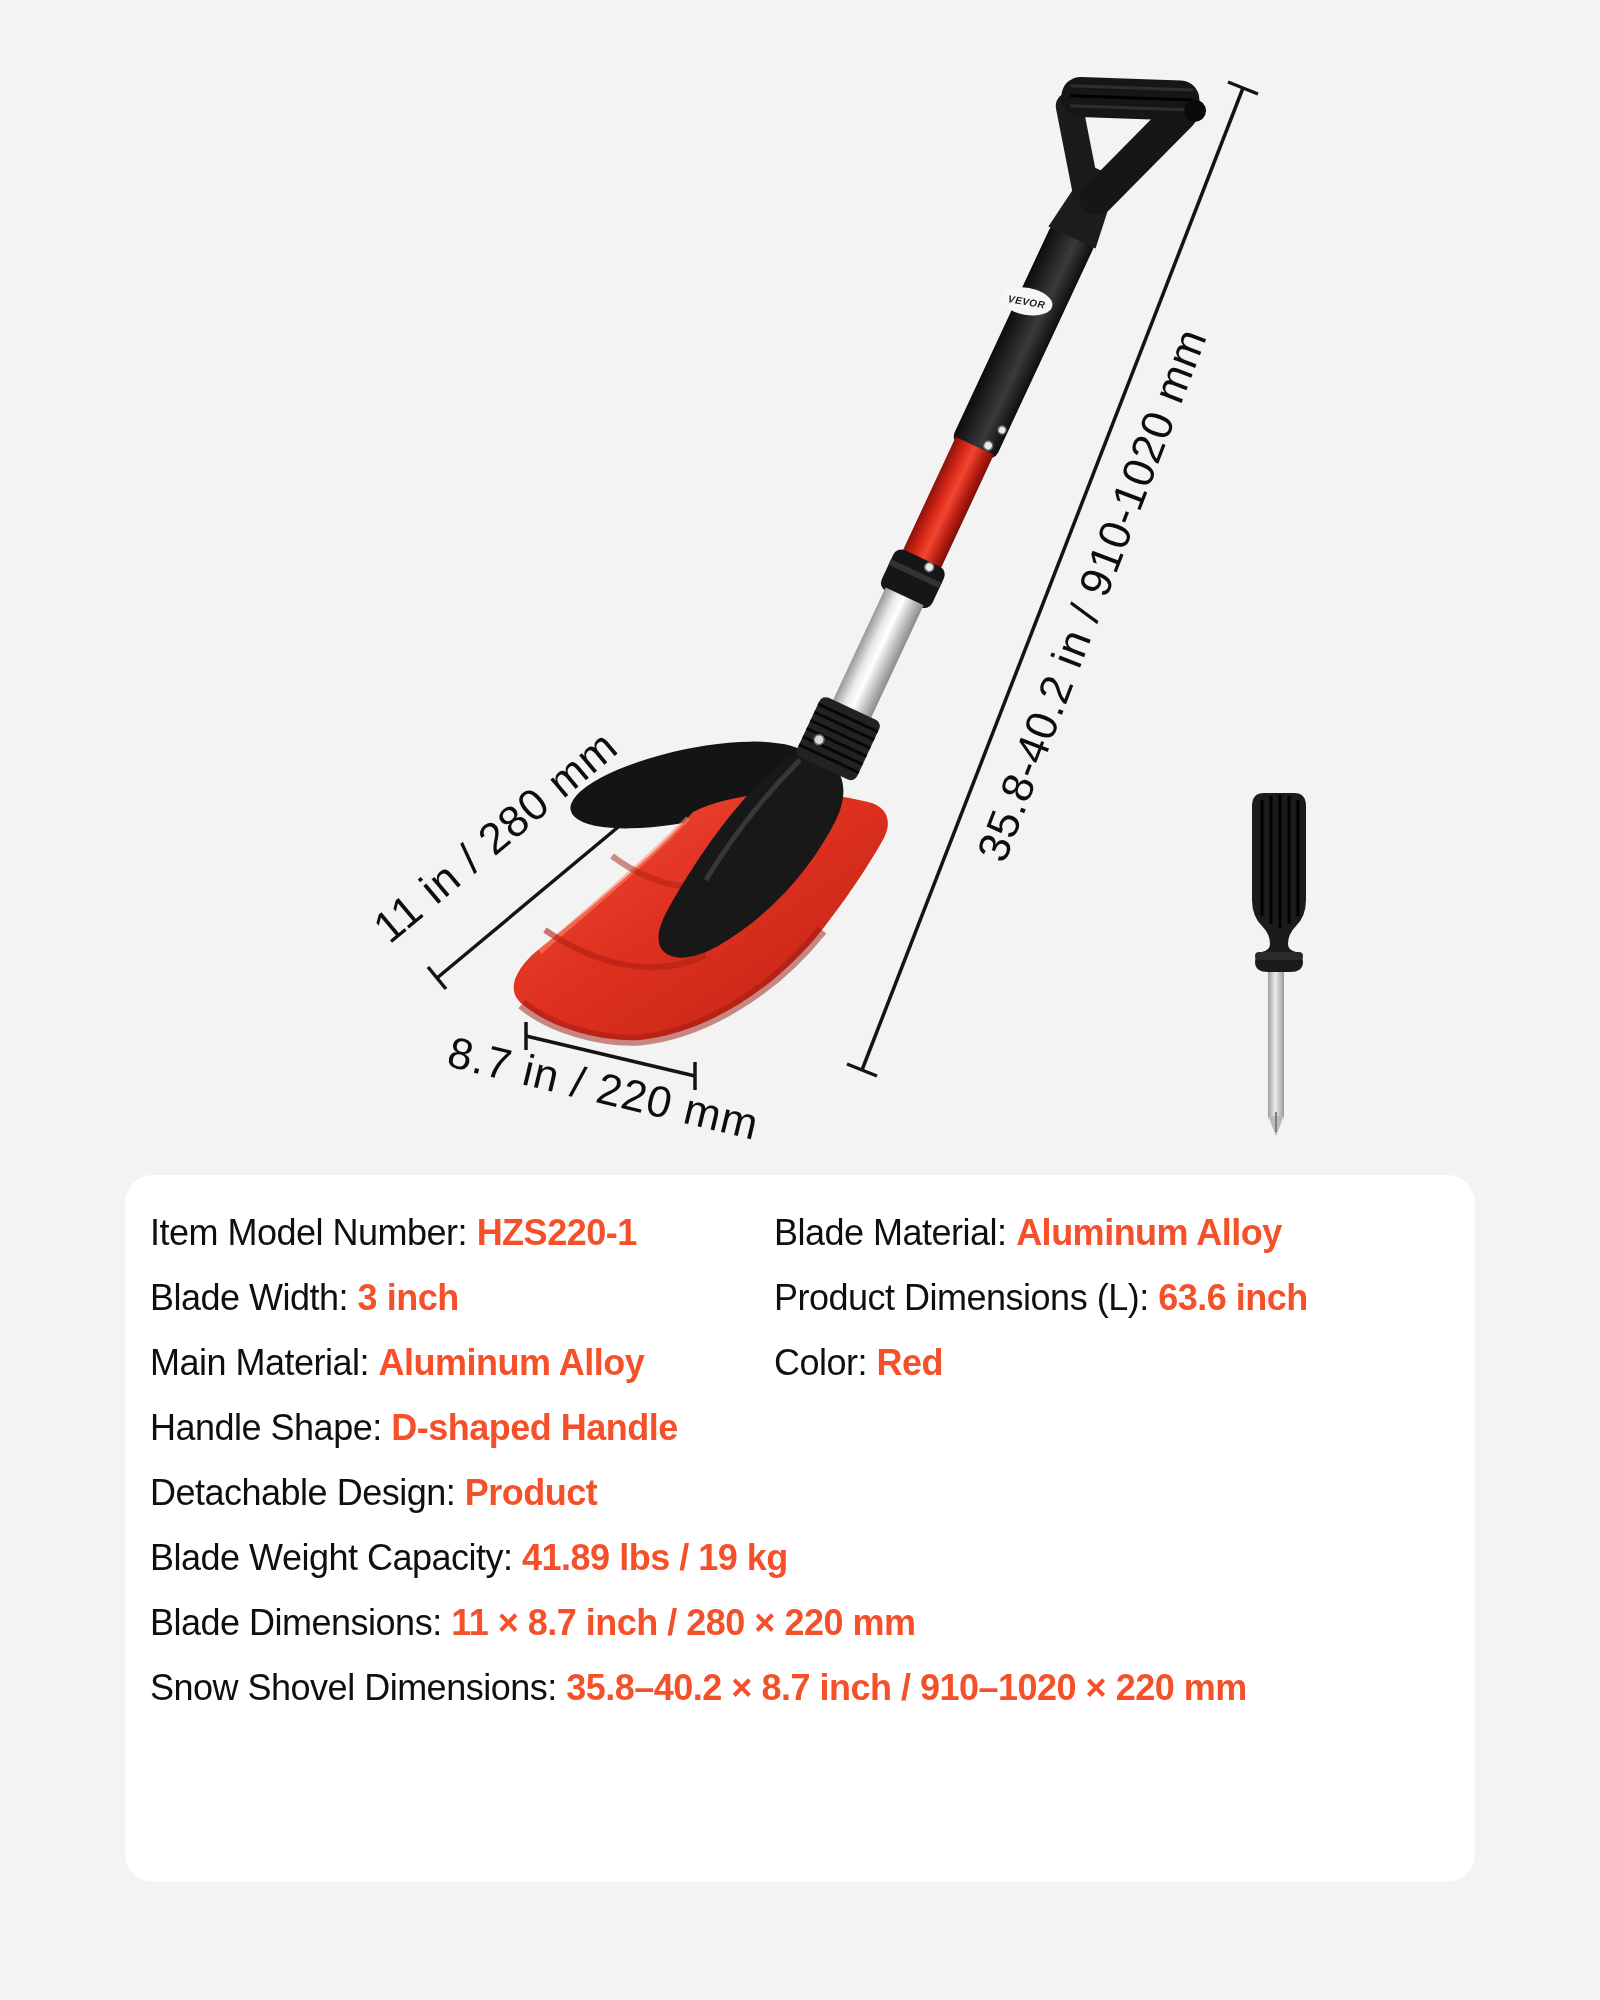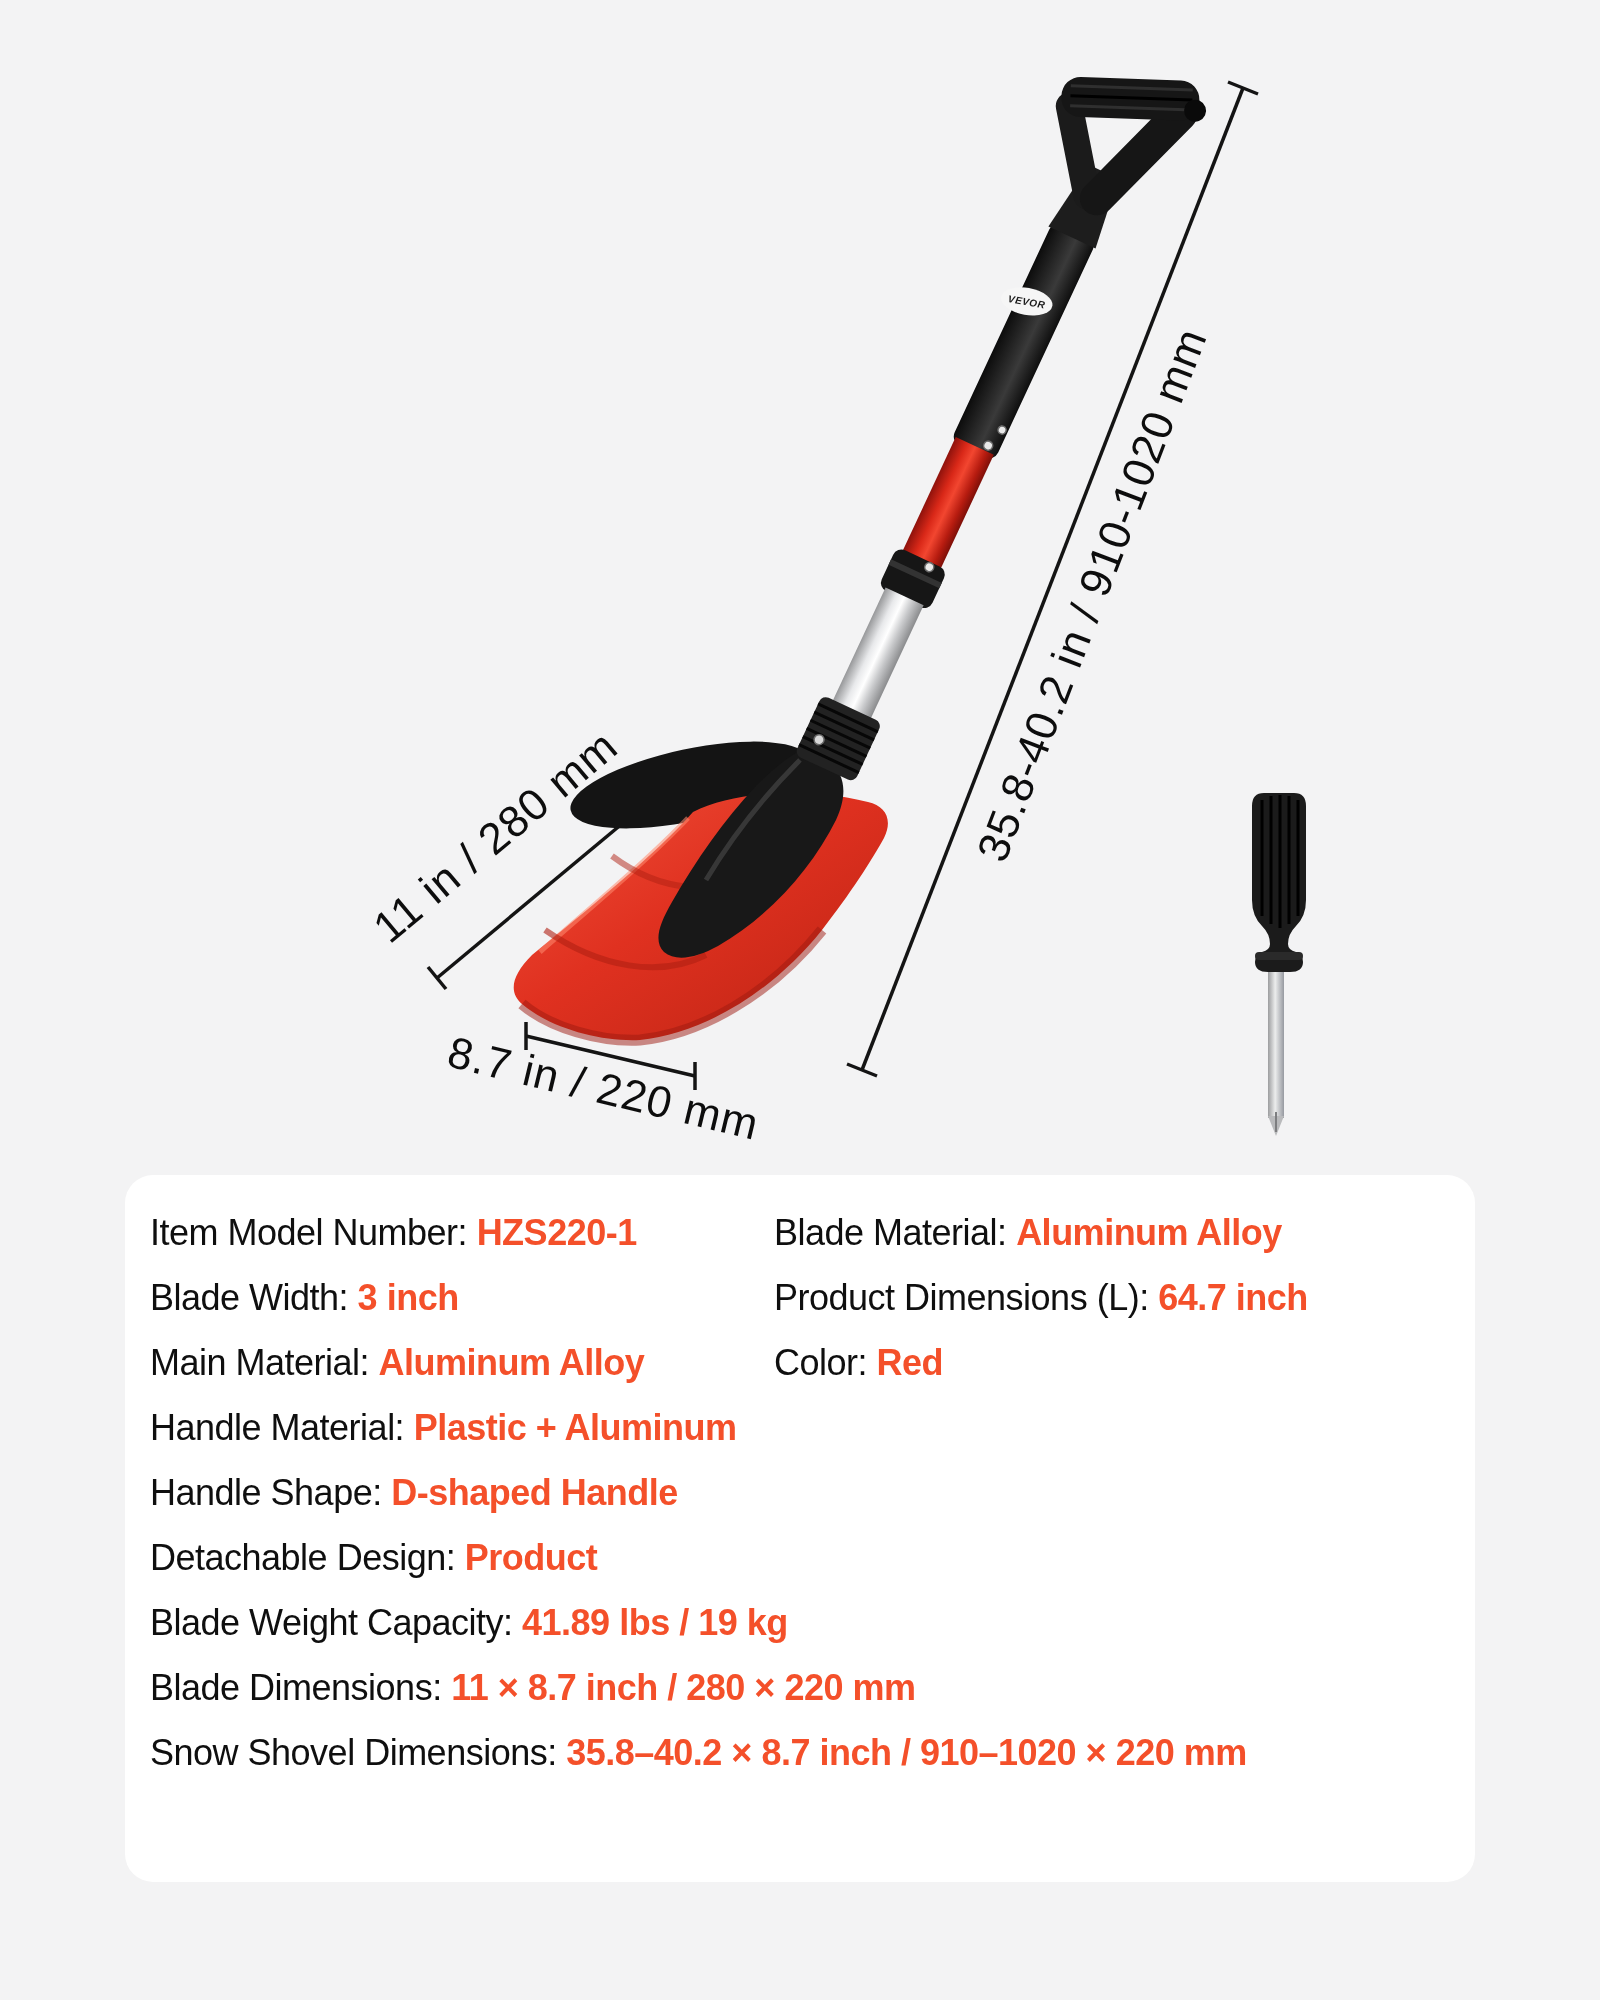--- a/index.html
+++ b/index.html
@@ -197,30 +197,27 @@
   </g>
 </svg>
 
 <div id="spec-card">
   <div class="spec-line">
     <span class="lbl">Item Model Number: </span><span class="val">HZS220-1</span>
     <span class="col2"><span class="lbl">Blade Material: </span><span class="val">Aluminum Alloy</span></span>
   </div>
   <div class="spec-line">
     <span class="lbl">Blade Width: </span><span class="val">3 inch</span>
-    <span class="col2"><span class="lbl">Product Dimensions (L): </span><span class="val">64.7 inch</span></span>
+    <span class="col2"><span class="lbl">Product Dimensions (L): </span><span class="val">63.6 inch</span></span>
   </div>
   <div class="spec-line">
     <span class="lbl">Main Material: </span><span class="val">Aluminum Alloy</span>
     <span class="col2"><span class="lbl">Color: </span><span class="val">Red</span></span>
   </div>
   <div class="spec-line">
-    <span class="lbl">Handle Material: </span><span class="val">Plastic + Aluminum</span>
-  </div>
-  <div class="spec-line">
     <span class="lbl">Handle Shape: </span><span class="val">D-shaped Handle</span>
   </div>
   <div class="spec-line">
     <span class="lbl">Detachable Design: </span><span class="val">Product</span>
   </div>
   <div class="spec-line">
     <span class="lbl">Blade Weight Capacity: </span><span class="val">41.89 lbs / 19 kg</span>
   </div>
   <div class="spec-line">
     <span class="lbl">Blade Dimensions: </span><span class="val">11 × 8.7 inch / 280 × 220 mm</span>

